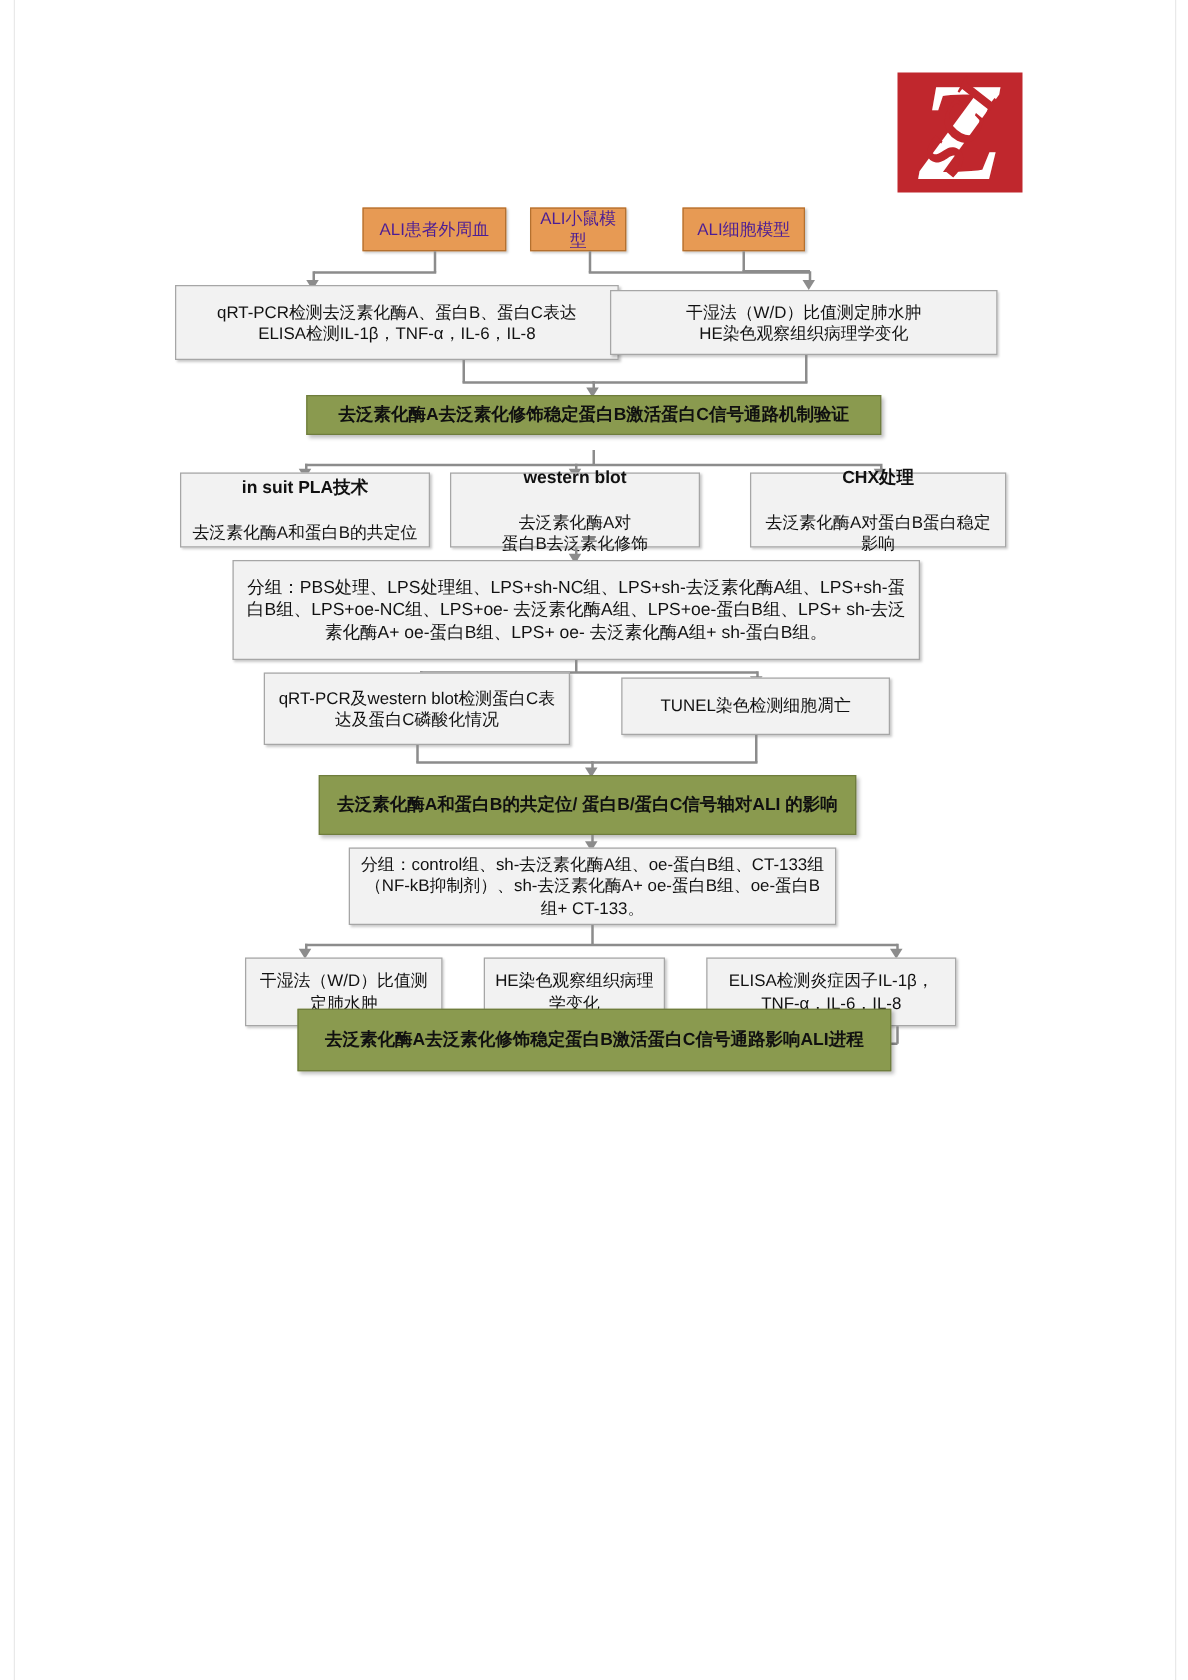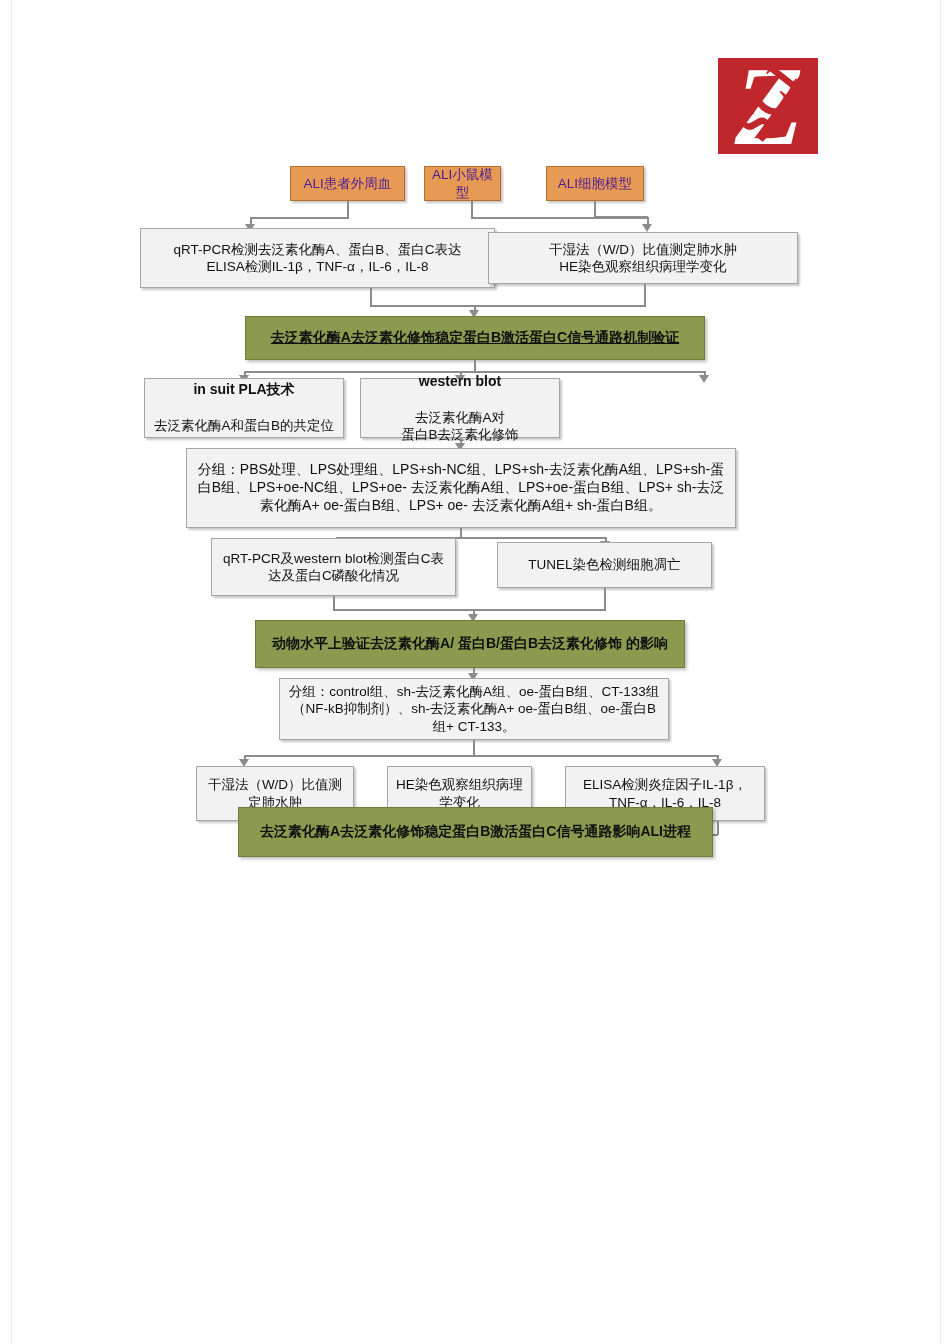--- a/index.html
+++ b/index.html
@@ -189,21 +189,21 @@
 
   <div class="conn v" style="left:370px; top:288px; height:18px;"></div>
   <div class="conn h" style="left:370px; top:305px; width:105px;"></div>
 
   <div class="conn v" style="left:644px; top:284px; height:22px;"></div>
   <div class="conn h" style="left:474px; top:305px; width:172px;"></div>
 
   <div class="conn v" style="left:474px; top:305px; height:8px;"></div>
   <div class="arrowhead" style="left:469px; top:310px;"></div>
 
-  <div class="node green" style="left:245px; top:316px; width:460px; height:44px;text-decoration:underline;">
+  <div class="node green" style="left:245px; top:316px; width:460px; height:32px;">
     <div class="inner">去泛素化酶A去泛素化修饰稳定蛋白B激活蛋白C信号通路机制验证</div>
   </div>
 
   <div class="conn v" style="left:474px; top:360px; height:12px;"></div>
   <div class="conn h" style="left:244px; top:371px; width:460px;"></div>
 
   <div class="conn v" style="left:244px; top:371px; height:7px;"></div>
   <div class="arrowhead" style="left:239px; top:375px;"></div>
 
   <div class="conn v" style="left:460px; top:371px; height:7px;"></div>
@@ -220,20 +220,26 @@
     </div>
   </div>
 
   <div class="node gray" style="left:144px; top:378px; width:200px; height:60px;">
     <div class="inner">
       <span class="title-line">in suit PLA技术</span>
       <span class="body-line">去泛素化酶A和蛋白B的共定位</span>
     </div>
   </div>
 
+  <div class="node gray" style="left:600px; top:378px; width:205px; height:60px;">
+    <div class="inner">
+      <span class="title-line">CHX处理</span>
+      <span class="body-line">去泛素化酶A对蛋白B蛋白稳定影响</span>
+    </div>
+  </div>
 
   <div class="conn v" style="left:460px; top:438px; height:10px;"></div>
   <div class="arrowhead" style="left:455px; top:443px;"></div>
 
   <div class="node gray" style="left:186px; top:448px; width:550px; height:80px; font-size:14px;">
     <div class="inner" style="padding:0 8px;">分组：PBS处理、LPS处理组、LPS+sh-NC组、LPS+sh-去泛素化酶A组、LPS+sh-蛋白B组、LPS+oe-NC组、LPS+oe- 去泛素化酶A组、LPS+oe-蛋白B组、LPS+ sh-去泛素化酶A+ oe-蛋白B组、LPS+ oe- 去泛素化酶A组+ sh-蛋白B组。</div>
   </div>
 
   <div class="conn v" style="left:460px; top:528px; height:10px;"></div>
   <div class="conn h" style="left:336px; top:537px; width:270px;"></div>
@@ -255,21 +261,21 @@
   <div class="conn v" style="left:333px; top:596px; height:14px;"></div>
   <div class="conn h" style="left:333px; top:609px; width:141px;"></div>
 
   <div class="conn v" style="left:604px; top:588px; height:22px;"></div>
   <div class="conn h" style="left:473px; top:609px; width:133px;"></div>
 
   <div class="conn v" style="left:473px; top:609px; height:8px;"></div>
   <div class="arrowhead" style="left:468px; top:614px;"></div>
 
   <div class="node green" style="left:255px; top:620px; width:430px; height:48px;">
-    <div class="inner">动物水平上验证去泛素化酶A/ 蛋白B/蛋白B去泛素化修饰 的影响</div>
+    <div class="inner">去泛素化酶A和蛋白B的共定位/ 蛋白B/蛋白C信号轴对ALI 的影响</div>
   </div>
 
   <div class="conn v" style="left:473px; top:668px; height:10px;"></div>
   <div class="arrowhead" style="left:468px; top:673px;"></div>
 
   <div class="node gray" style="left:279px; top:678px; width:390px; height:62px; font-size:13.5px;">
     <div class="inner" style="padding:0 8px;text-align:center;">分组：control组、sh-去泛素化酶A组、oe-蛋白B组、CT-133组（NF-kB抑制剂）、sh-去泛素化酶A+ oe-蛋白B组、oe-蛋白B组+ CT-133。</div>
   </div>
 
   <div class="conn v" style="left:473px; top:740px; height:16px;"></div>

